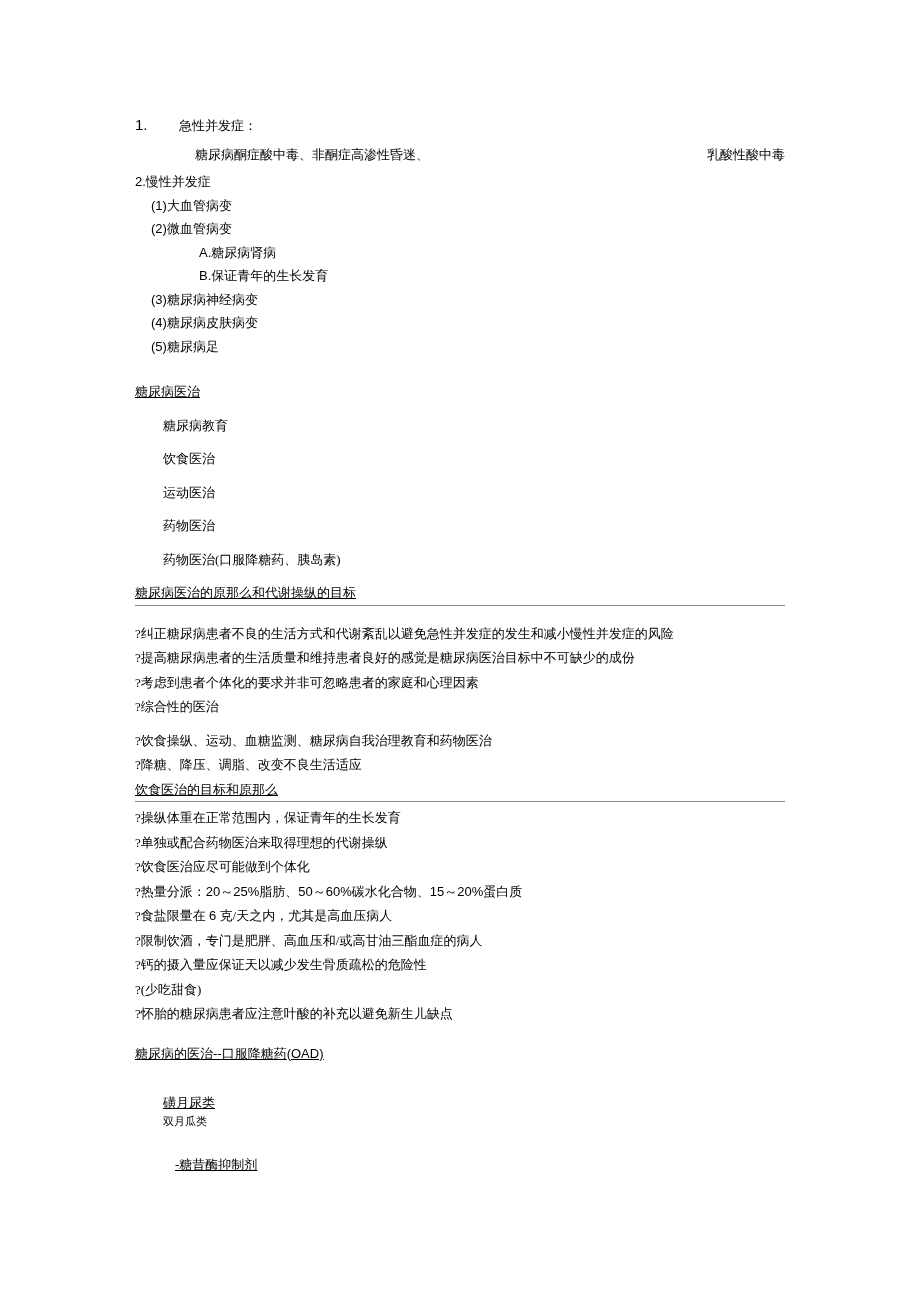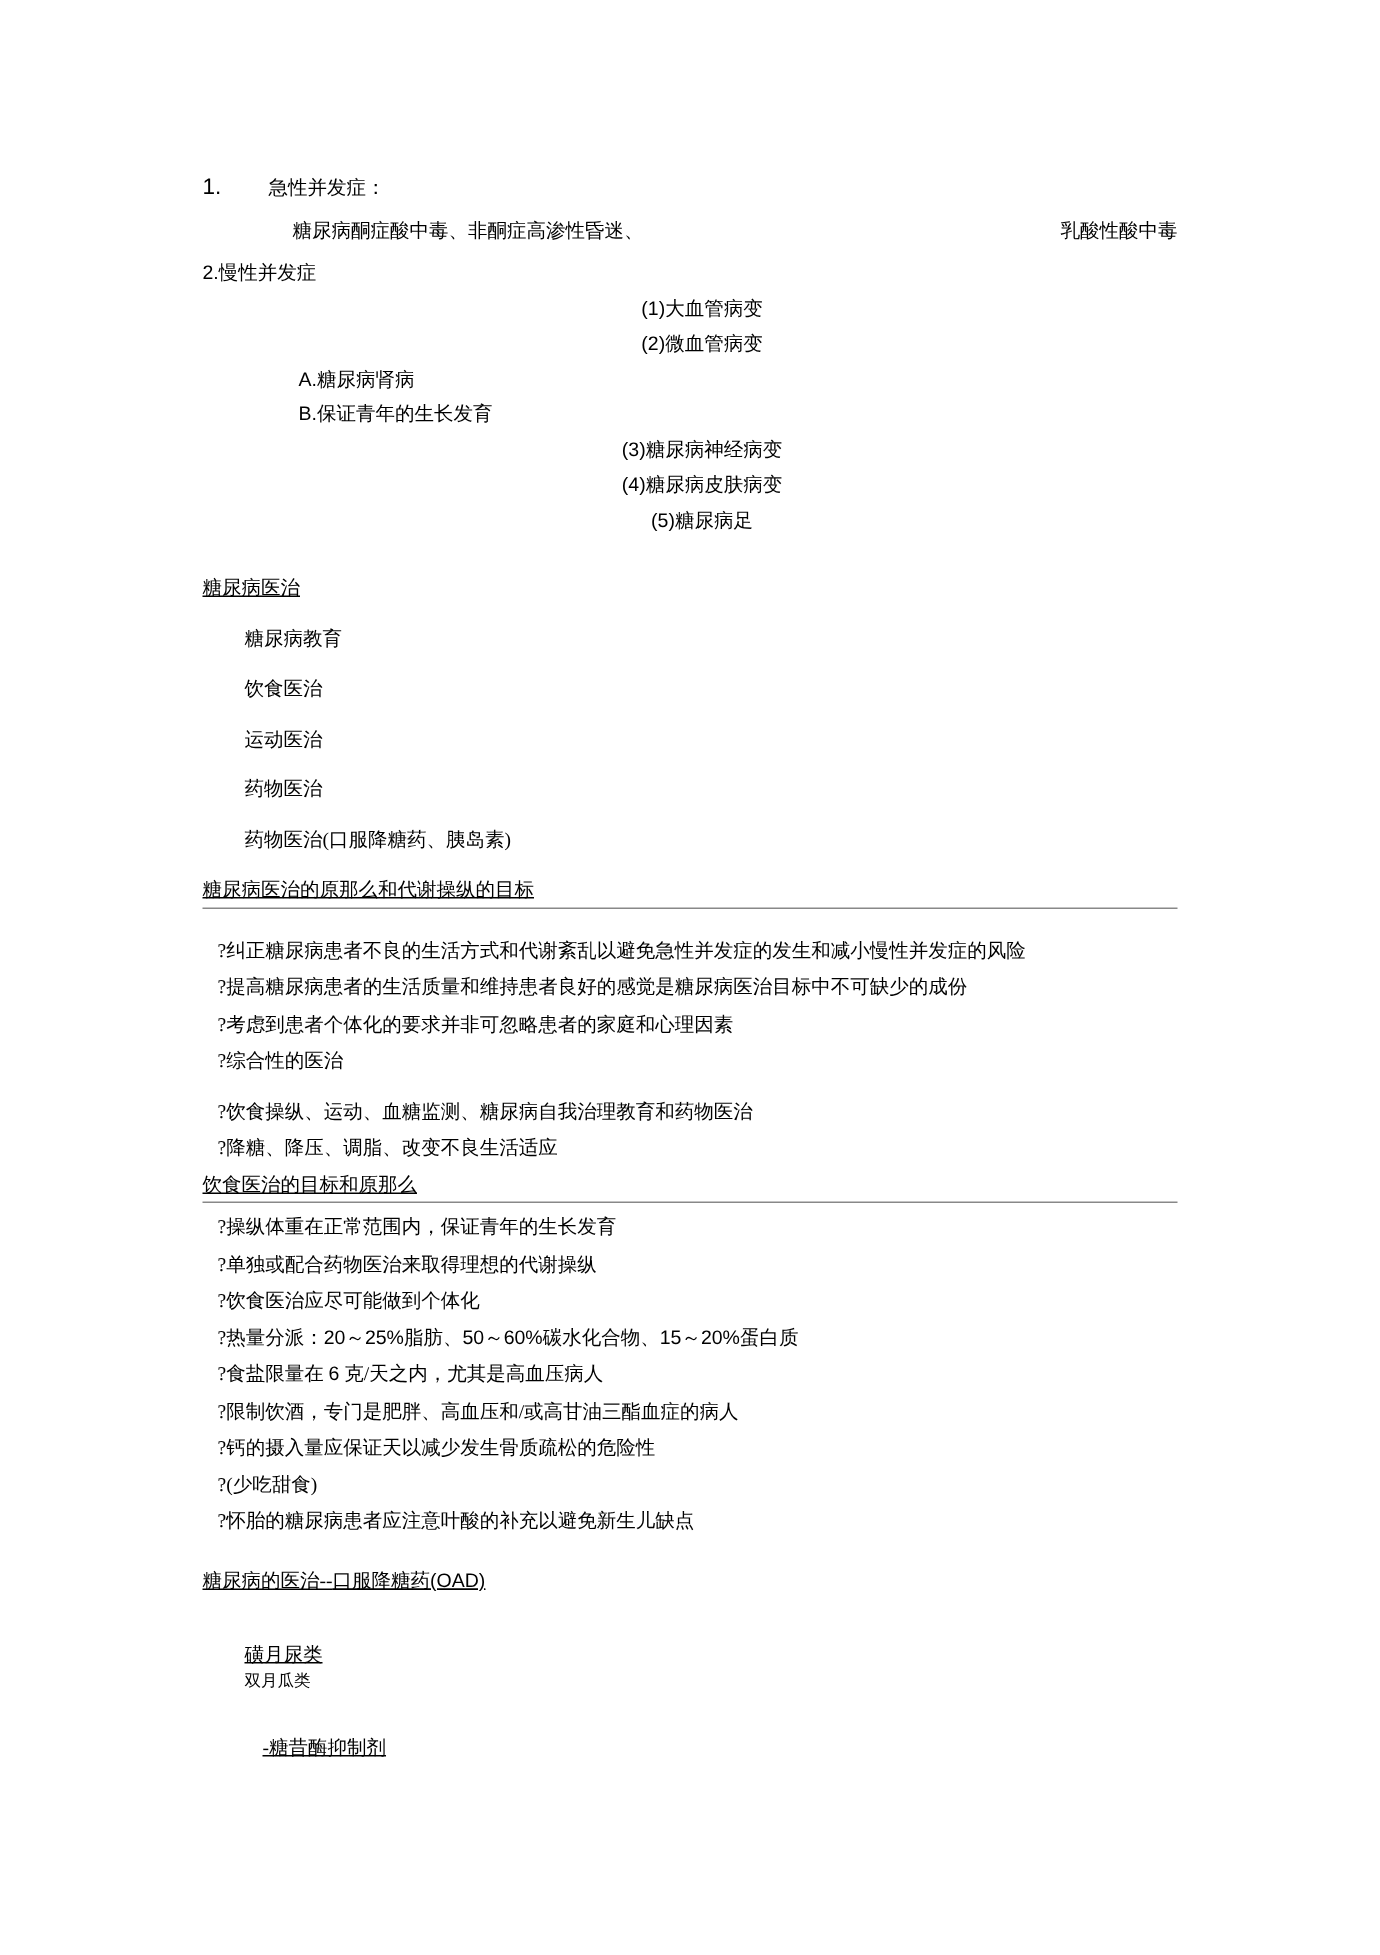--- a/index.html
+++ b/index.html
@@ -11,35 +11,35 @@
     padding: 110px 135px 80px 135px;
     width: 920px;
     box-sizing: border-box;
     line-height: 1.5;
   }
   .line { margin: 4px 0; }
   .num-big { font-family: Arial, sans-serif; font-size: 15px; }
   .latin { font-family: Arial, sans-serif; }
   .row1 { display: flex; align-items: baseline; }
   .row1 .num { width: 44px; }
-  .row2 { display: flex; font-family: Liberation Mono, monospace; }
+  .row2 { display: flex; }
   .row2 .pad { width: 60px; flex: 0 0 60px; }
   .row2 .gap { flex: 1; }
   .row2 .right { flex: 0 0 auto; }
-  .indent1 { padding-left: 16px; text-align: center; }
+  .indent1 { padding-left: 16px; }
   .indent2 { padding-left: 64px; }
   .indent3 { padding-left: 28px; }
   .indent4 { padding-left: 40px; text-decoration: underline; }
   .underline { text-decoration: underline; }
   .hr-line { border-bottom: 1px solid #888; margin-top: 2px; margin-bottom: 18px; }
   .small { font-size: 11px; }
   .gap-above { margin-top: 26px; }
   .gap-above-big { margin-top: 30px; text-decoration: underline; }
   .treat-item { padding-left: 28px; margin: 14px 0; }
-  .bullet-line { margin: 5px 10px; }
+  .bullet-line { margin: 5px 0; }
 </style>
 </head>
 <body>
 
 <div class="row1 line">
   <span class="num num-big">1.</span>
   <span>急性并发症：</span>
 </div>
 
 <div class="row2 line" style="margin-top:8px;">

